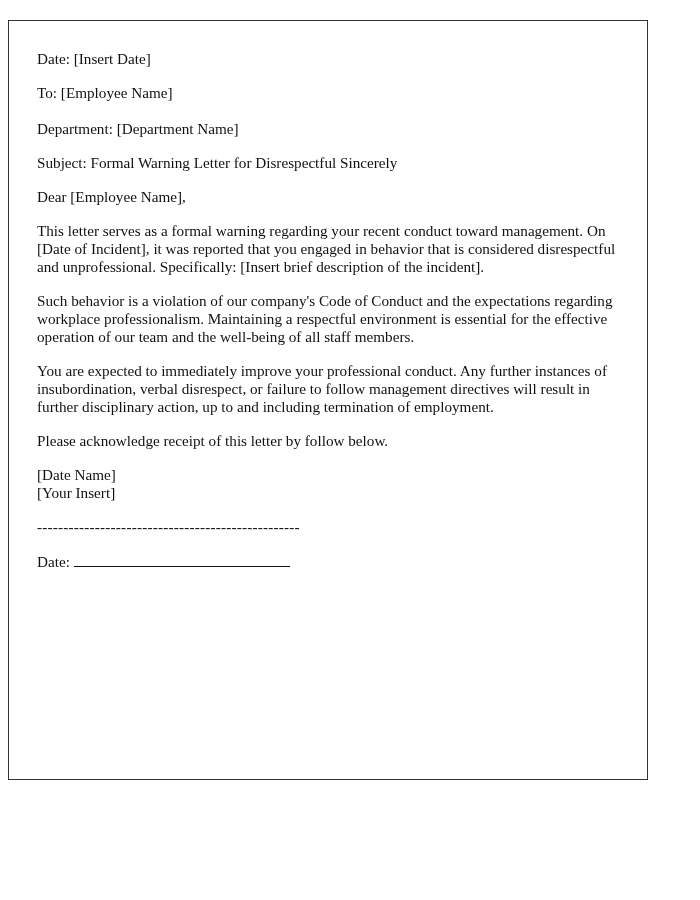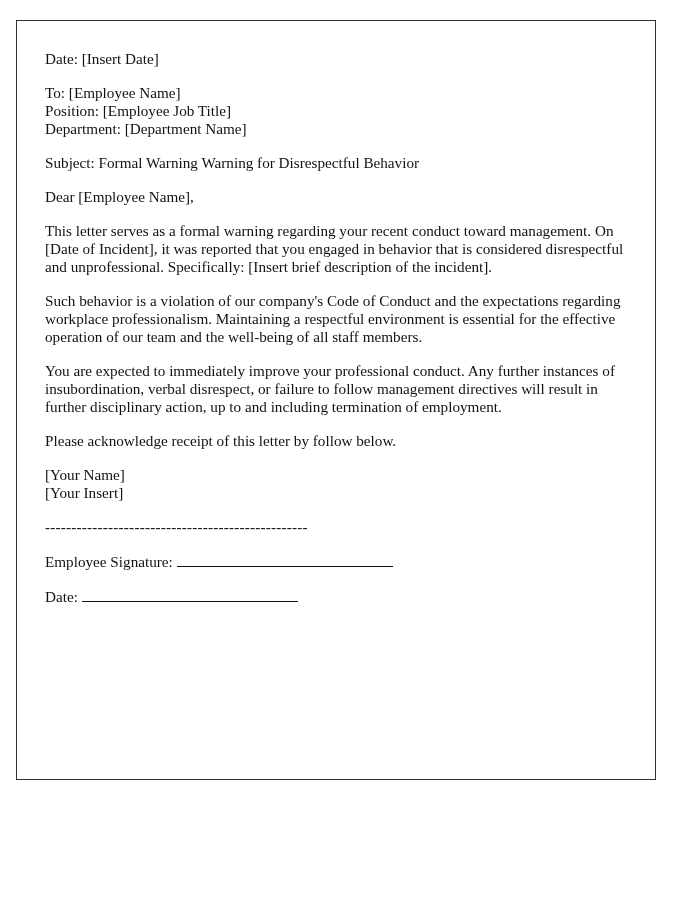--- a/index.html
+++ b/index.html
@@ -1,49 +1,46 @@
 <!DOCTYPE html>
 <html><head>
 <meta charset="utf-8">
 <style>
   html, body { margin: 0; padding: 0; background: #ffffff; }
   body { width: 700px; height: 900px; position: relative; font-family: "Liberation Serif", serif; color: #111; }
   .page {
-    position: absolute; left: 16px; top: 20px;
+    position: absolute; left: 8px; top: 20px;
     width: 640px; height: 760px;
     border: 1px solid #333; box-sizing: border-box;
     padding: 29px 28px 0 28px;
     font-size: 15.2px; line-height: 18px;
   }
   p { margin: 0 0 16px 0; }
   .sigline { display: inline-block; border-bottom: 1.5px solid #111; vertical-align: baseline; height: 14px; }
   .sig-emp { width: 216px; }
   .sig-date { width: 216px; }
   .dashes { letter-spacing: 0.2px; }
 </style>
 </head>
 <body>
 
 <div class="page">
   <p>Date: [Insert Date]</p>
   <p>
     <span>To: [Employee Name]</span><br>
-    <span>Position: [Employee Job Title]</span><br>
+    <br>
     <span>Department: [Department Name]</span>
   </p>
-  <p>Subject: Formal Warning Warning for Disrespectful Behavior</p>
+  <p>Subject: Formal Warning Letter for Disrespectful Sincerely</p>
   <p>Dear [Employee Name],</p>
   <p>This letter serves as a formal warning regarding your recent conduct toward management. On [Date of Incident], it was reported that you engaged in behavior that is considered disrespectful and unprofessional. Specifically: [Insert brief description of the incident].</p>
   <p>Such behavior is a violation of our company's Code of Conduct and the expectations regarding workplace professionalism. Maintaining a respectful environment is essential for the effective operation of our team and the well-being of all staff members.</p>
   <p>You are expected to immediately improve your professional conduct. Any further instances of insubordination, verbal disrespect, or failure to follow management directives will result in further disciplinary action, up to and including termination of employment.</p>
   <p>Please acknowledge receipt of this letter by follow below.</p>
   <p>
-    <span>[Your Name]</span><br>
+    <span>[Date Name]</span><br>
     <span>[Your Insert]</span>
   </p>
   <p class="dashes">--------------------------------------------------</p>
-  <p>
-    <span>Employee Signature: </span><span class="sigline sig-emp"></span>
-  </p>
   <p>
     <span>Date: </span><span class="sigline sig-date"></span>
   </p>
 </div>
 
 </body></html>

